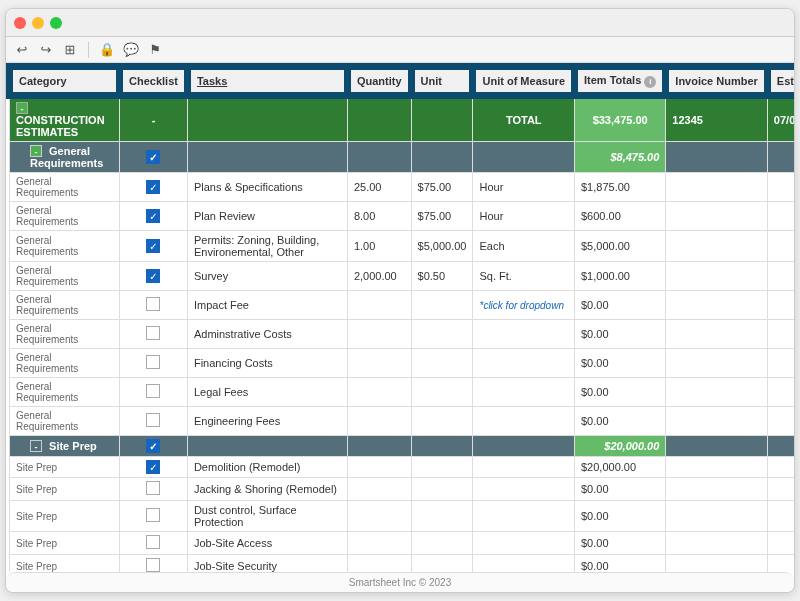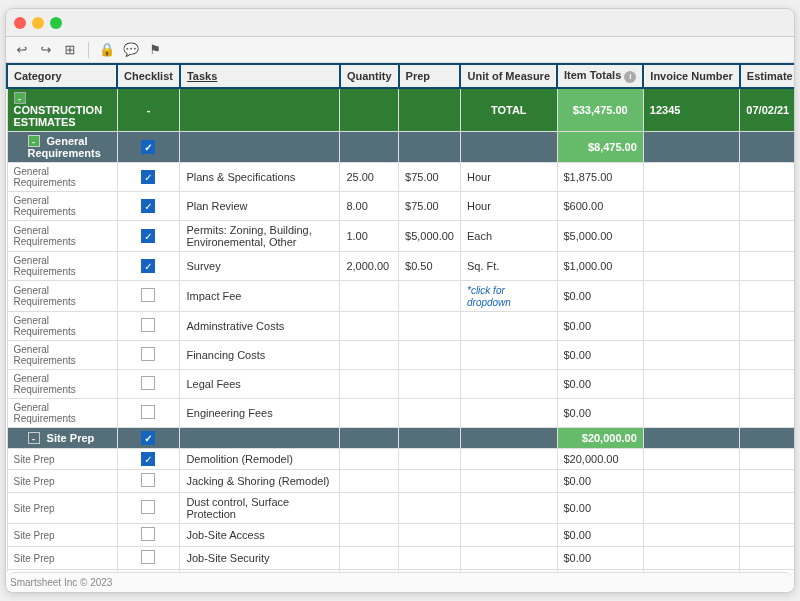--- a/index.html
+++ b/index.html
@@ -63,21 +63,21 @@
       flex: 1;
       overflow: auto;
     }
     table {
       width: 100%;
       border-collapse: collapse;
       font-size: 11px;
     }
     thead tr th {
       background: #f0f0f0;
-      border: 2px solid #0c4a6e;
+      border: 7px solid #0c4a6e;
       padding: 4px 6px;
       text-align: left;
       font-weight: 600;
       color: #333;
       white-space: nowrap;
       position: sticky;
       top: 0;
       z-index: 2;
     }
     tbody tr td {
@@ -99,20 +99,21 @@
     .row-group-header td {
       background: #546e7a;
       color: #fff;
       font-weight: bold;
     }
     .row-group-header td.item-totals-cell {
       background: #66bb6a;
       color: #fff;
       font-weight: bold;
       text-align: right;
+      font-style: italic;
     }
     .row-data td {
       background: #fff;
     }
     .category-cell {
       color: #666;
       font-size: 10px;
     }
     .checklist-cell {
       text-align: center;
@@ -152,20 +153,21 @@
       border: 1px solid #aaa;
       background: #4caf50;
       color: #fff;
       font-size: 9px;
       line-height: 12px;
       text-align: center;
       margin-right: 4px;
       cursor: pointer;
     }
     .footer {
+      text-align: center;
       font-size: 10px;
       color: #888;
       padding: 4px;
       border-top: 1px solid #ddd;
       background: #fafafa;
       border-radius: 9px;
     }
     .info-icon {
       display: inline-block;
       width: 12px; height: 12px;
@@ -212,21 +214,21 @@
     <div class="toolbar-icon">⚑</div>
   </div>
   <div class="table-container">
     <table>
       <thead>
         <tr>
           <th style="min-width:110px;">Category</th>
           <th style="width:60px;">Checklist</th>
           <th style="min-width:160px;text-decoration:underline;">Tasks</th>
           <th style="width:65px;">Quantity</th>
-          <th style="width:60px;">Prep</th>
+          <th style="width:60px;">Unit</th>
           <th style="width:65px;">Unit of Measure</th>
           <th style="width:80px;">
             <span>Item Totals</span>
             <span class="info-icon">i</span>
           </th>
           <th style="width:65px;">Invoice Number</th>
           <th style="width:70px;">Estimate Date</th>
         </tr>
       </thead>
       <tbody>

